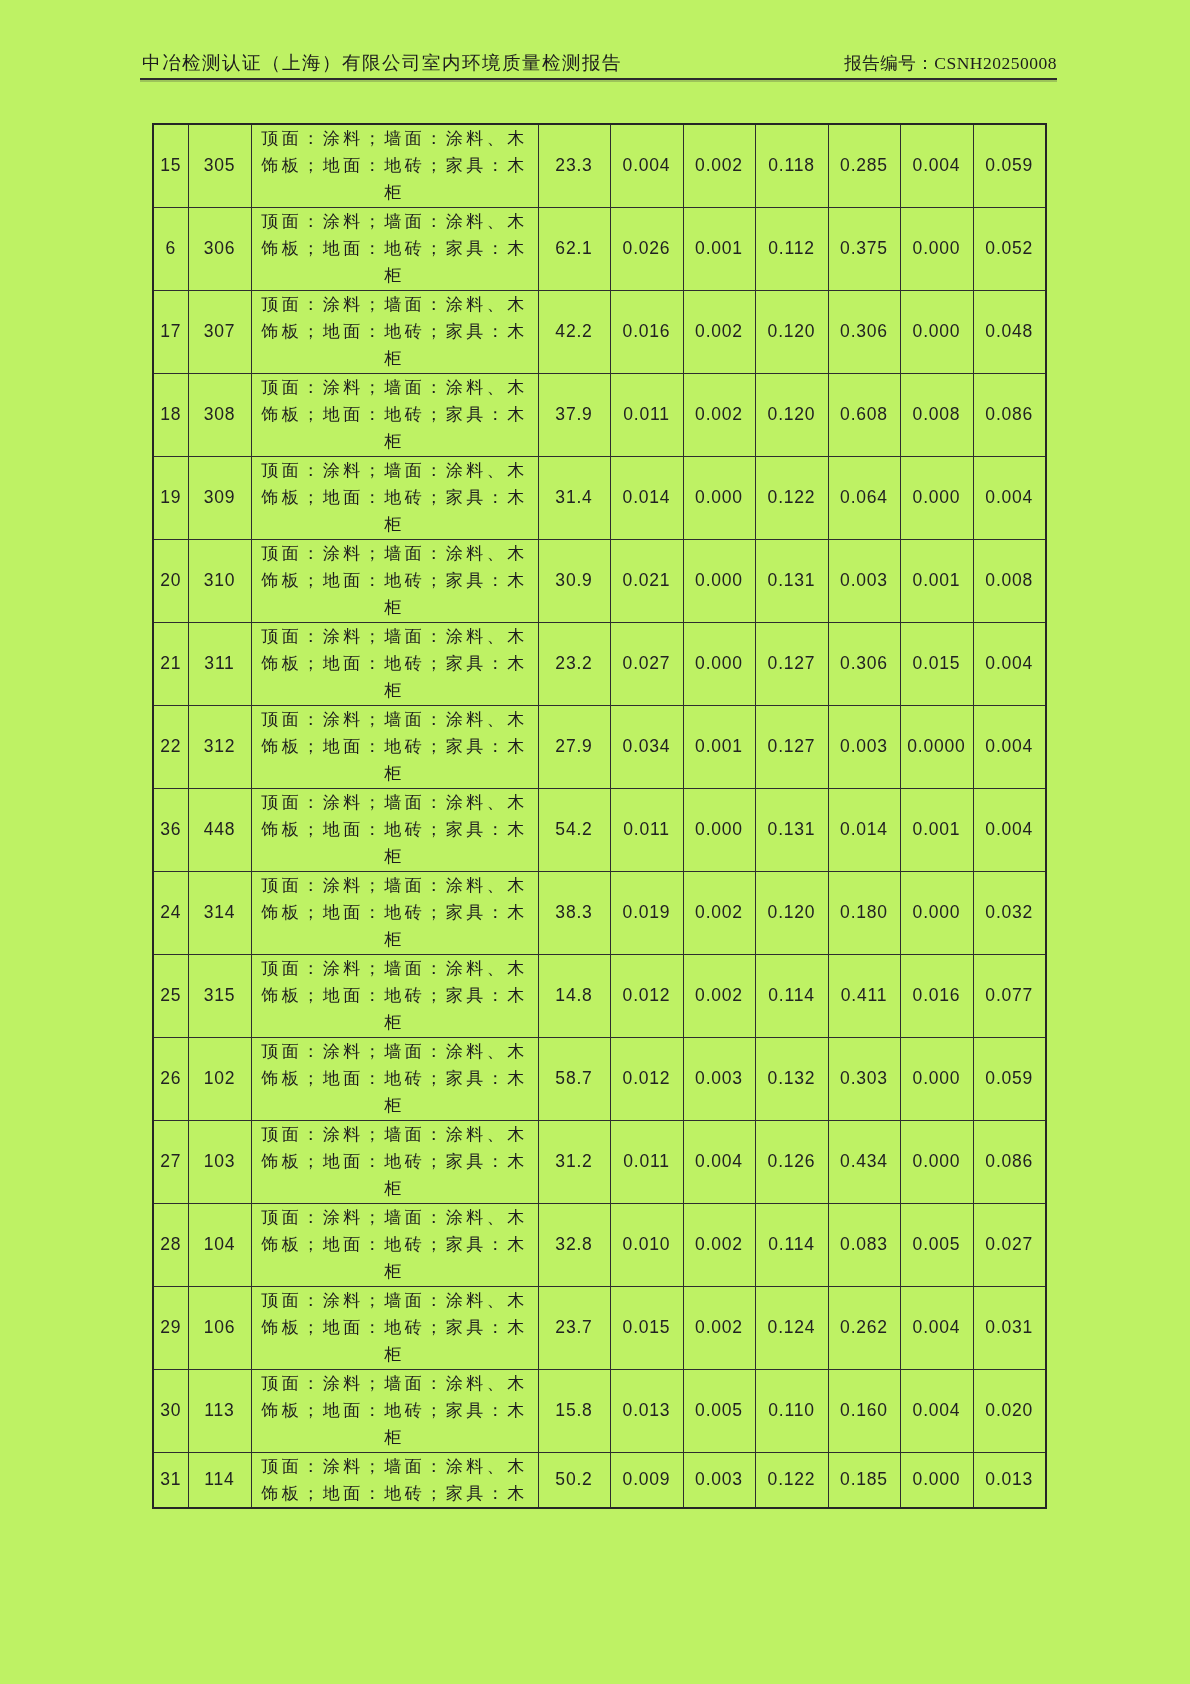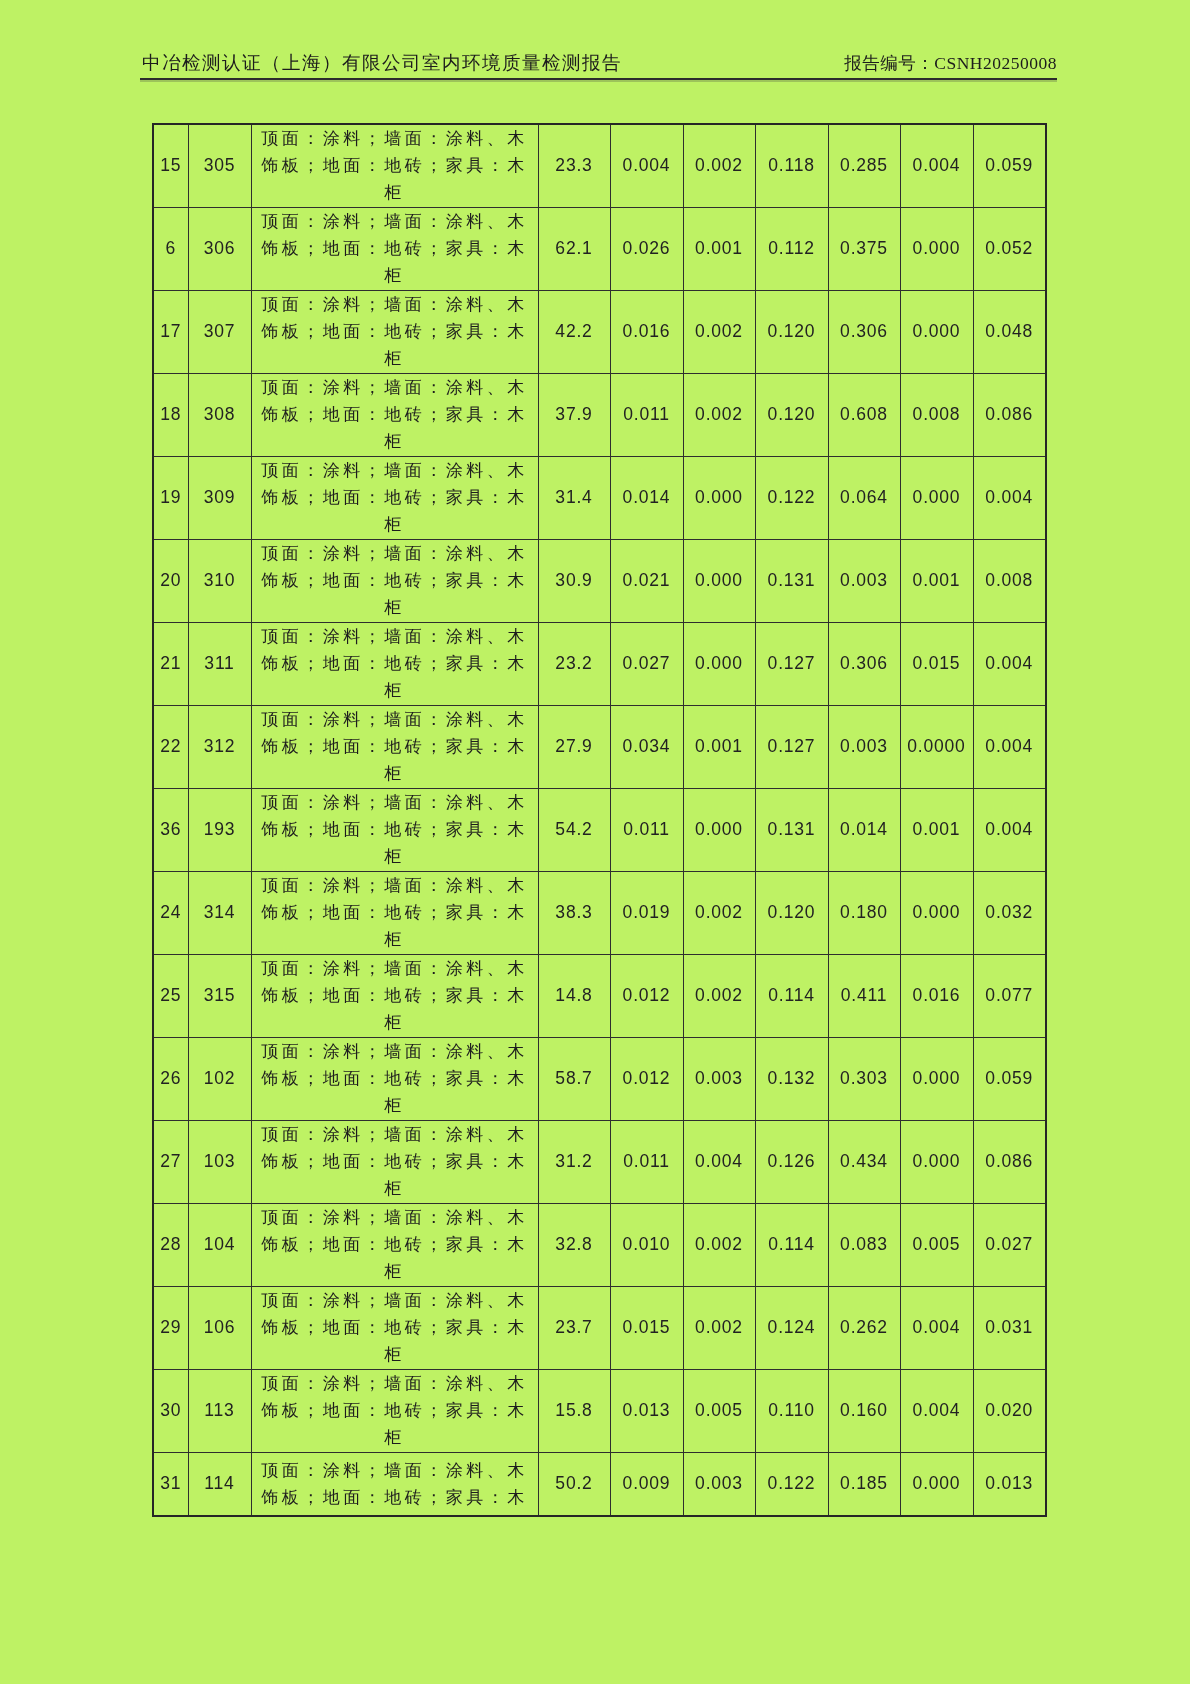--- a/index.html
+++ b/index.html
@@ -57,21 +57,21 @@
     border: 2px solid #262626;
   }
   table.report td {
     border: 1px solid #2e2e2e;
     text-align: center;
     vertical-align: middle;
     padding: 0;
     overflow: hidden;
   }
   tr.row { height: 83px; }
-  tr.row.truncated { height: 64px; }
+  tr.row.truncated { height: 56px; }
   .c-no, .c-room, .c-val {
     font-family: "Liberation Sans", sans-serif;
     font-size: 17.5px;
     letter-spacing: 0.8px;
     color: #222;
   }
   .c-desc {
     font-family: "Liberation Serif", serif;
     font-size: 17px;
     color: #1d1d1d;
@@ -243,21 +243,21 @@
           <td class="c-val">27.9</td>
           <td class="c-val">0.034</td>
           <td class="c-val">0.001</td>
           <td class="c-val">0.127</td>
           <td class="c-val">0.003</td>
           <td class="c-val">0.0000</td>
           <td class="c-val">0.004</td>
         </tr>
         <tr class="row">
           <td class="c-no">36</td>
-          <td class="c-room">193</td>
+          <td class="c-room">448</td>
           <td class="c-desc">
             <div class="desc-line">顶面：涂料；墙面：涂料、木</div>
             <div class="desc-line">饰板；地面：地砖；家具：木</div>
             <div class="desc-line">柜</div>
           </td>
           <td class="c-val">54.2</td>
           <td class="c-val">0.011</td>
           <td class="c-val">0.000</td>
           <td class="c-val">0.131</td>
           <td class="c-val">0.014</td>

